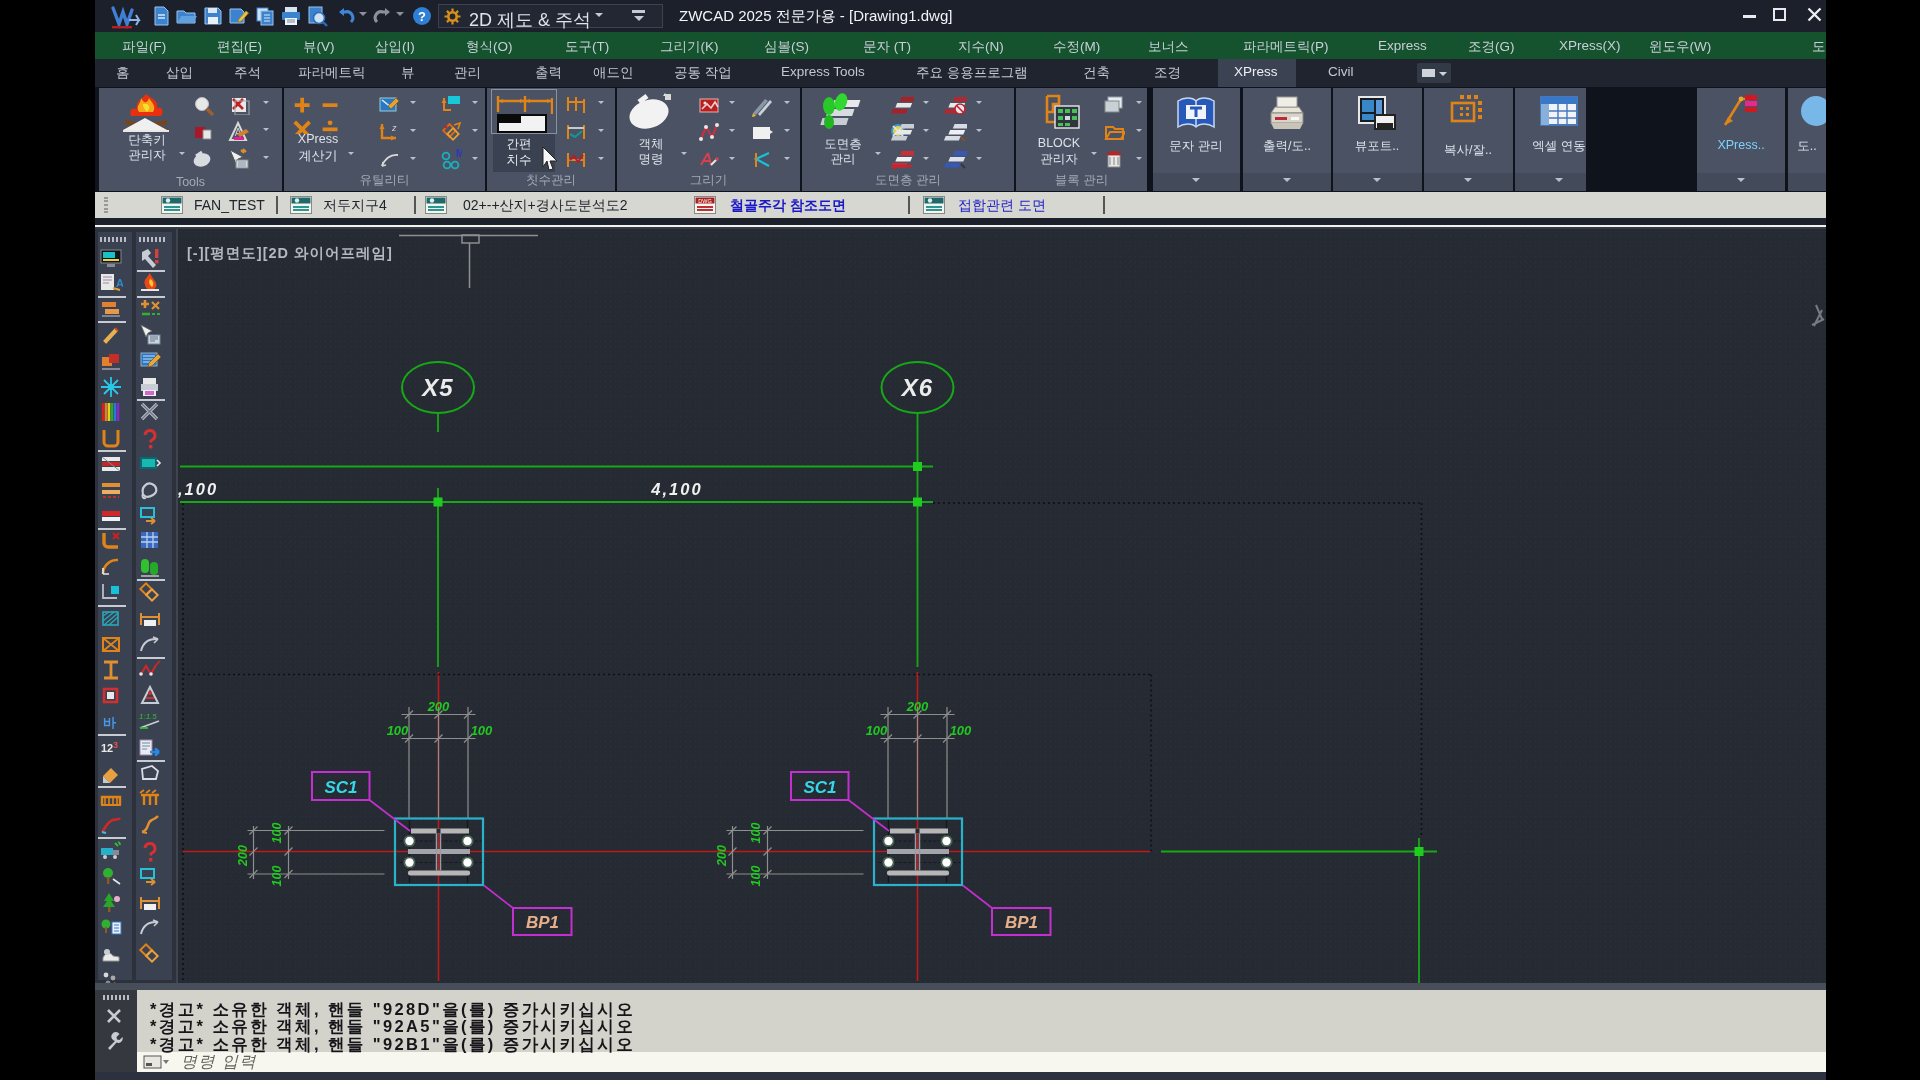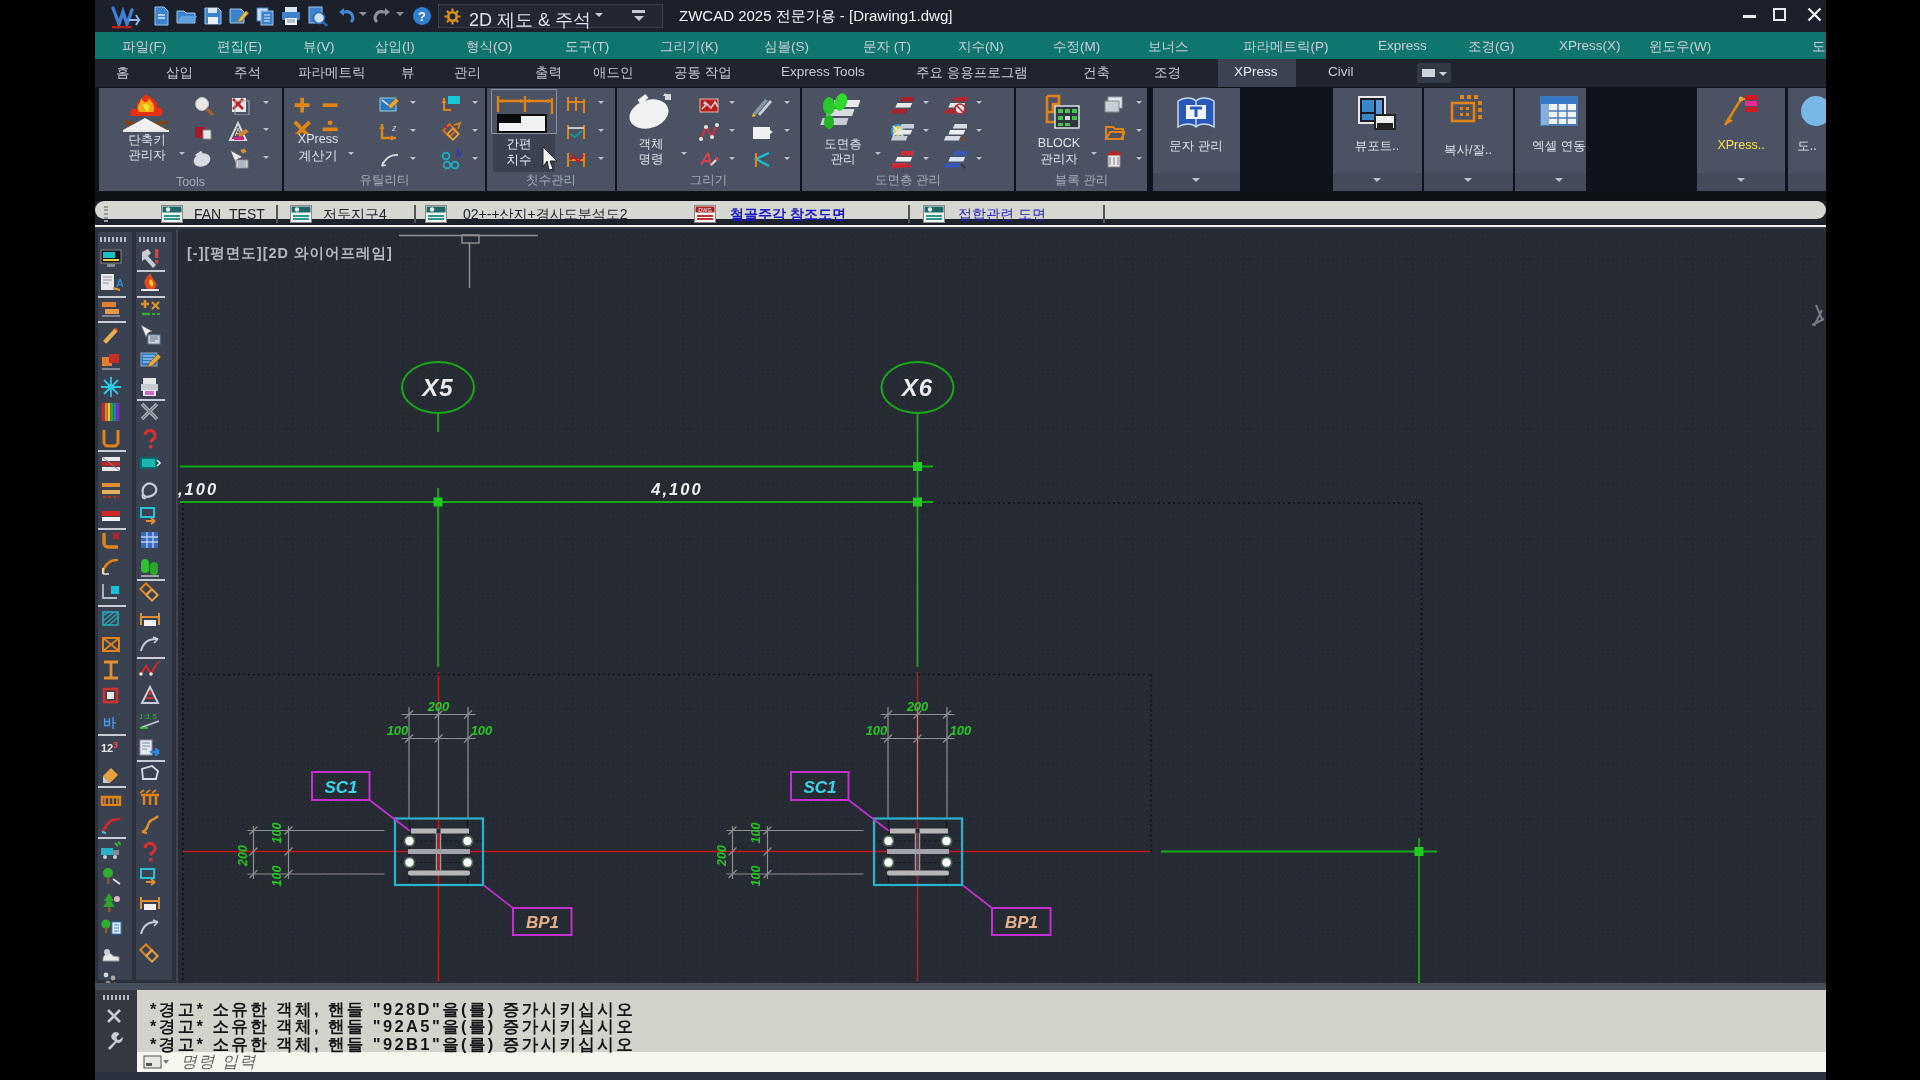--- a/index.html
+++ b/index.html
@@ -1,27 +1,27 @@
 <!DOCTYPE html>
 <html><head><meta charset="utf-8">
 <style>
 *{margin:0;padding:0;box-sizing:border-box;}
 html,body{width:1920px;height:1080px;background:#000;overflow:hidden;font-family:"Liberation Sans",sans-serif;}
 .abs{position:absolute;}
 #app{position:absolute;left:95px;top:0;width:1731px;height:1080px;background:#1d212c;overflow:hidden;}
 #titlebar{position:absolute;left:0;top:0;width:1731px;height:32px;background:#1c202b;}
-#menubar{position:absolute;left:0;top:32px;width:1731px;height:27px;background:#0f766e;}
+#menubar{position:absolute;left:0;top:32px;width:1731px;height:27px;background:#14532d;}
 .menuitem{position:absolute;top:6px;font-size:13.5px;color:#c9ced8;white-space:nowrap;}
 #tabrow{position:absolute;left:0;top:59px;width:1731px;height:28px;background:#20242e;}
 .rtab{position:absolute;top:5px;font-size:13.5px;color:#c2c8d2;white-space:nowrap;}
 #ribbon{position:absolute;left:0;top:87px;width:1731px;height:105px;background:#0f131b;}
 .panel{position:absolute;top:1px;height:103px;background:#4a5263;}
 .plabel{position:absolute;bottom:2px;width:100%;text-align:center;font-size:12.5px;color:#a3abb9;white-space:nowrap;}
 .dstrip1{position:absolute;left:0;top:192px;width:1731px;height:9px;background:#0d1014;}
-#doctabs{position:absolute;left:0;top:201px;width:1731px;height:18px;background:#d7d7d1;border-radius:9px;}
+#doctabs{position:absolute;left:0;top:192px;width:1731px;height:26px;background:#d7d7d1;}
 .dstrip2{position:absolute;left:0;top:227px;width:1731px;height:2px;background:#343a46;}
 .dtab{position:absolute;top:5px;font-size:14px;white-space:nowrap;}
 #toolstrip{position:absolute;left:0;top:229px;width:83px;height:754px;background:#2c313c;}
 #canvas{position:absolute;left:83px;top:229px;width:1648px;height:754px;background:#262b33;background-image:radial-gradient(rgba(70,110,150,0.10) 0.8px,transparent 1px),radial-gradient(rgba(80,130,80,0.07) 0.8px,transparent 1px);background-size:5px 5px,7px 7px;background-position:0 0,2px 3px;}
 #cmdstrip{position:absolute;left:0;top:983px;width:1731px;height:7px;background:#474d59;}
 #cmddock{position:absolute;left:0;top:990px;width:42px;height:82px;background:#35383f;}
 #cmdarea{position:absolute;left:42px;top:990px;width:1689px;height:62px;background:#d3d3cb;}
 #cmdinput{position:absolute;left:42px;top:1052px;width:1689px;height:20px;background:#f7f7f0;}
 #statusbar{position:absolute;left:0;top:1072px;width:1731px;height:8px;background:#2b313e;}
 .cmdline{position:absolute;left:55px;font-size:16.5px;font-weight:bold;color:#15151a;letter-spacing:2.4px;white-space:nowrap;}
@@ -446,20 +446,33 @@
         <div class="abs" style="left:0;bottom:0;width:100%;height:18px;background:#434b5b"></div>
         <svg class="abs" style="left:21px;top:5px" width="44" height="38" viewBox="0 0 44 38">
           <path d="M4 8 C10 4 18 4 22 8 C26 4 34 4 40 8 V34 C34 30 26 30 22 34 C18 30 10 30 4 34z" fill="#2858b8" stroke="#c8d8f0" stroke-width="1.5"></path>
           <path d="M22 8 v26" stroke="#c8d8f0" stroke-width="1.5"></path>
           <rect x="12" y="12" width="20" height="14" fill="#f0f4f8"></rect>
           <path d="M16 15 h12 M22 15 v9" stroke="#2858b8" stroke-width="3"></path>
         </svg>
         <div class="abs" style="left:43px;top:50px;transform:translateX(-50%);font-size:12.5px;color:#dde2ea;white-space:nowrap">문자 관리</div>
         <div class="abs" style="left:39px;top:90px;border:4px solid transparent;border-top-color:#b9c0cc"></div>
       </div>
+      <div class="panel" style="left:1148px;width:88px">
+        <div class="abs" style="left:0;bottom:0;width:100%;height:18px;background:#434b5b"></div>
+        <svg class="abs" style="left:22px;top:5px" width="44" height="38" viewBox="0 0 44 38">
+          <path d="M10 14 h24 l4 6 H6z" fill="#e8e4d8" stroke="#888"></path>
+          <rect x="12" y="4" width="20" height="10" fill="#f0ede4" stroke="#999"></rect>
+          <rect x="6" y="20" width="32" height="10" fill="#d8d4c8" stroke="#888"></rect>
+          <rect x="10" y="24" width="12" height="3" fill="#c02838"></rect>
+          <rect x="26" y="24" width="8" height="3" fill="#f8f8f8"></rect>
+          <path d="M6 30 h32 l-3 6 H9z" fill="#c8c4b8"></path>
+        </svg>
+        <div class="abs" style="left:44px;top:50px;transform:translateX(-50%);font-size:12.5px;color:#dde2ea;white-space:nowrap">출력/도..</div>
+        <div class="abs" style="left:40px;top:90px;border:4px solid transparent;border-top-color:#b9c0cc"></div>
+      </div>
       <div class="panel" style="left:1238px;width:89px">
         <div class="abs" style="left:0;bottom:0;width:100%;height:18px;background:#434b5b"></div>
         <svg class="abs" style="left:22px;top:5px" width="44" height="38" viewBox="0 0 44 38">
           <rect x="4" y="4" width="26" height="26" fill="#181c24" stroke="#e8e8e8" stroke-width="2"></rect>
           <rect x="7" y="7" width="12" height="12" fill="#3888c8"></rect>
           <rect x="7" y="21" width="12" height="6" fill="#3888c8"></rect>
           <rect x="21" y="7" width="6" height="20" fill="#5898d8"></rect>
           <rect x="20" y="22" width="20" height="14" fill="#f0f0f0" stroke="#222" stroke-width="2"></rect>
           <rect x="22" y="30" width="16" height="5" fill="#222"></rect>
         </svg>
@@ -503,21 +516,21 @@
         <div class="abs" style="left:0;bottom:0;width:100%;height:18px;background:#434b5b"></div>
         <svg class="abs" style="left:22px;top:5px" width="44" height="38" viewBox="0 0 44 38">
           <path d="M6 32 L22 6" stroke="#e08418" stroke-width="2.6" fill="none"></path>
           <path d="M6 32 l8 -4 -5 -4z" fill="#e08418"></path>
           <path d="M22 6 h8" stroke="#e08418" stroke-width="2.4"></path>
           <rect x="26" y="2" width="12" height="5" fill="#d01820"></rect>
           <rect x="26" y="8" width="12" height="5" fill="#e82890"></rect>
           <rect x="26" y="14" width="12" height="5" fill="#d01820"></rect>
           <circle cx="22" cy="6" r="2.4" fill="#e8a830"></circle>
         </svg>
-        <div class="abs" style="left:44px;top:50px;transform:translateX(-50%);font-size:12.5px;color:#fde047;white-space:nowrap">XPress..</div>
+        <div class="abs" style="left:44px;top:50px;transform:translateX(-50%);font-size:12.5px;color:#7dd3fc;white-space:nowrap">XPress..</div>
         <div class="abs" style="left:40px;top:90px;border:4px solid transparent;border-top-color:#b9c0cc"></div>
       </div>
       <div class="panel" style="left:1693px;width:38px">
         <div class="abs" style="left:0;bottom:0;width:100%;height:18px;background:#434b5b"></div>
         <svg class="abs" style="left:6px;top:5px" width="38" height="38" viewBox="0 0 38 38">
           <circle cx="22" cy="18" r="15" fill="#78b8e8"></circle>
         </svg>
         <div class="abs" style="left:19px;top:50px;transform:translateX(-50%);font-size:12.5px;color:#dde2ea;white-space:nowrap">도..</div>
       </div>
     </div>

